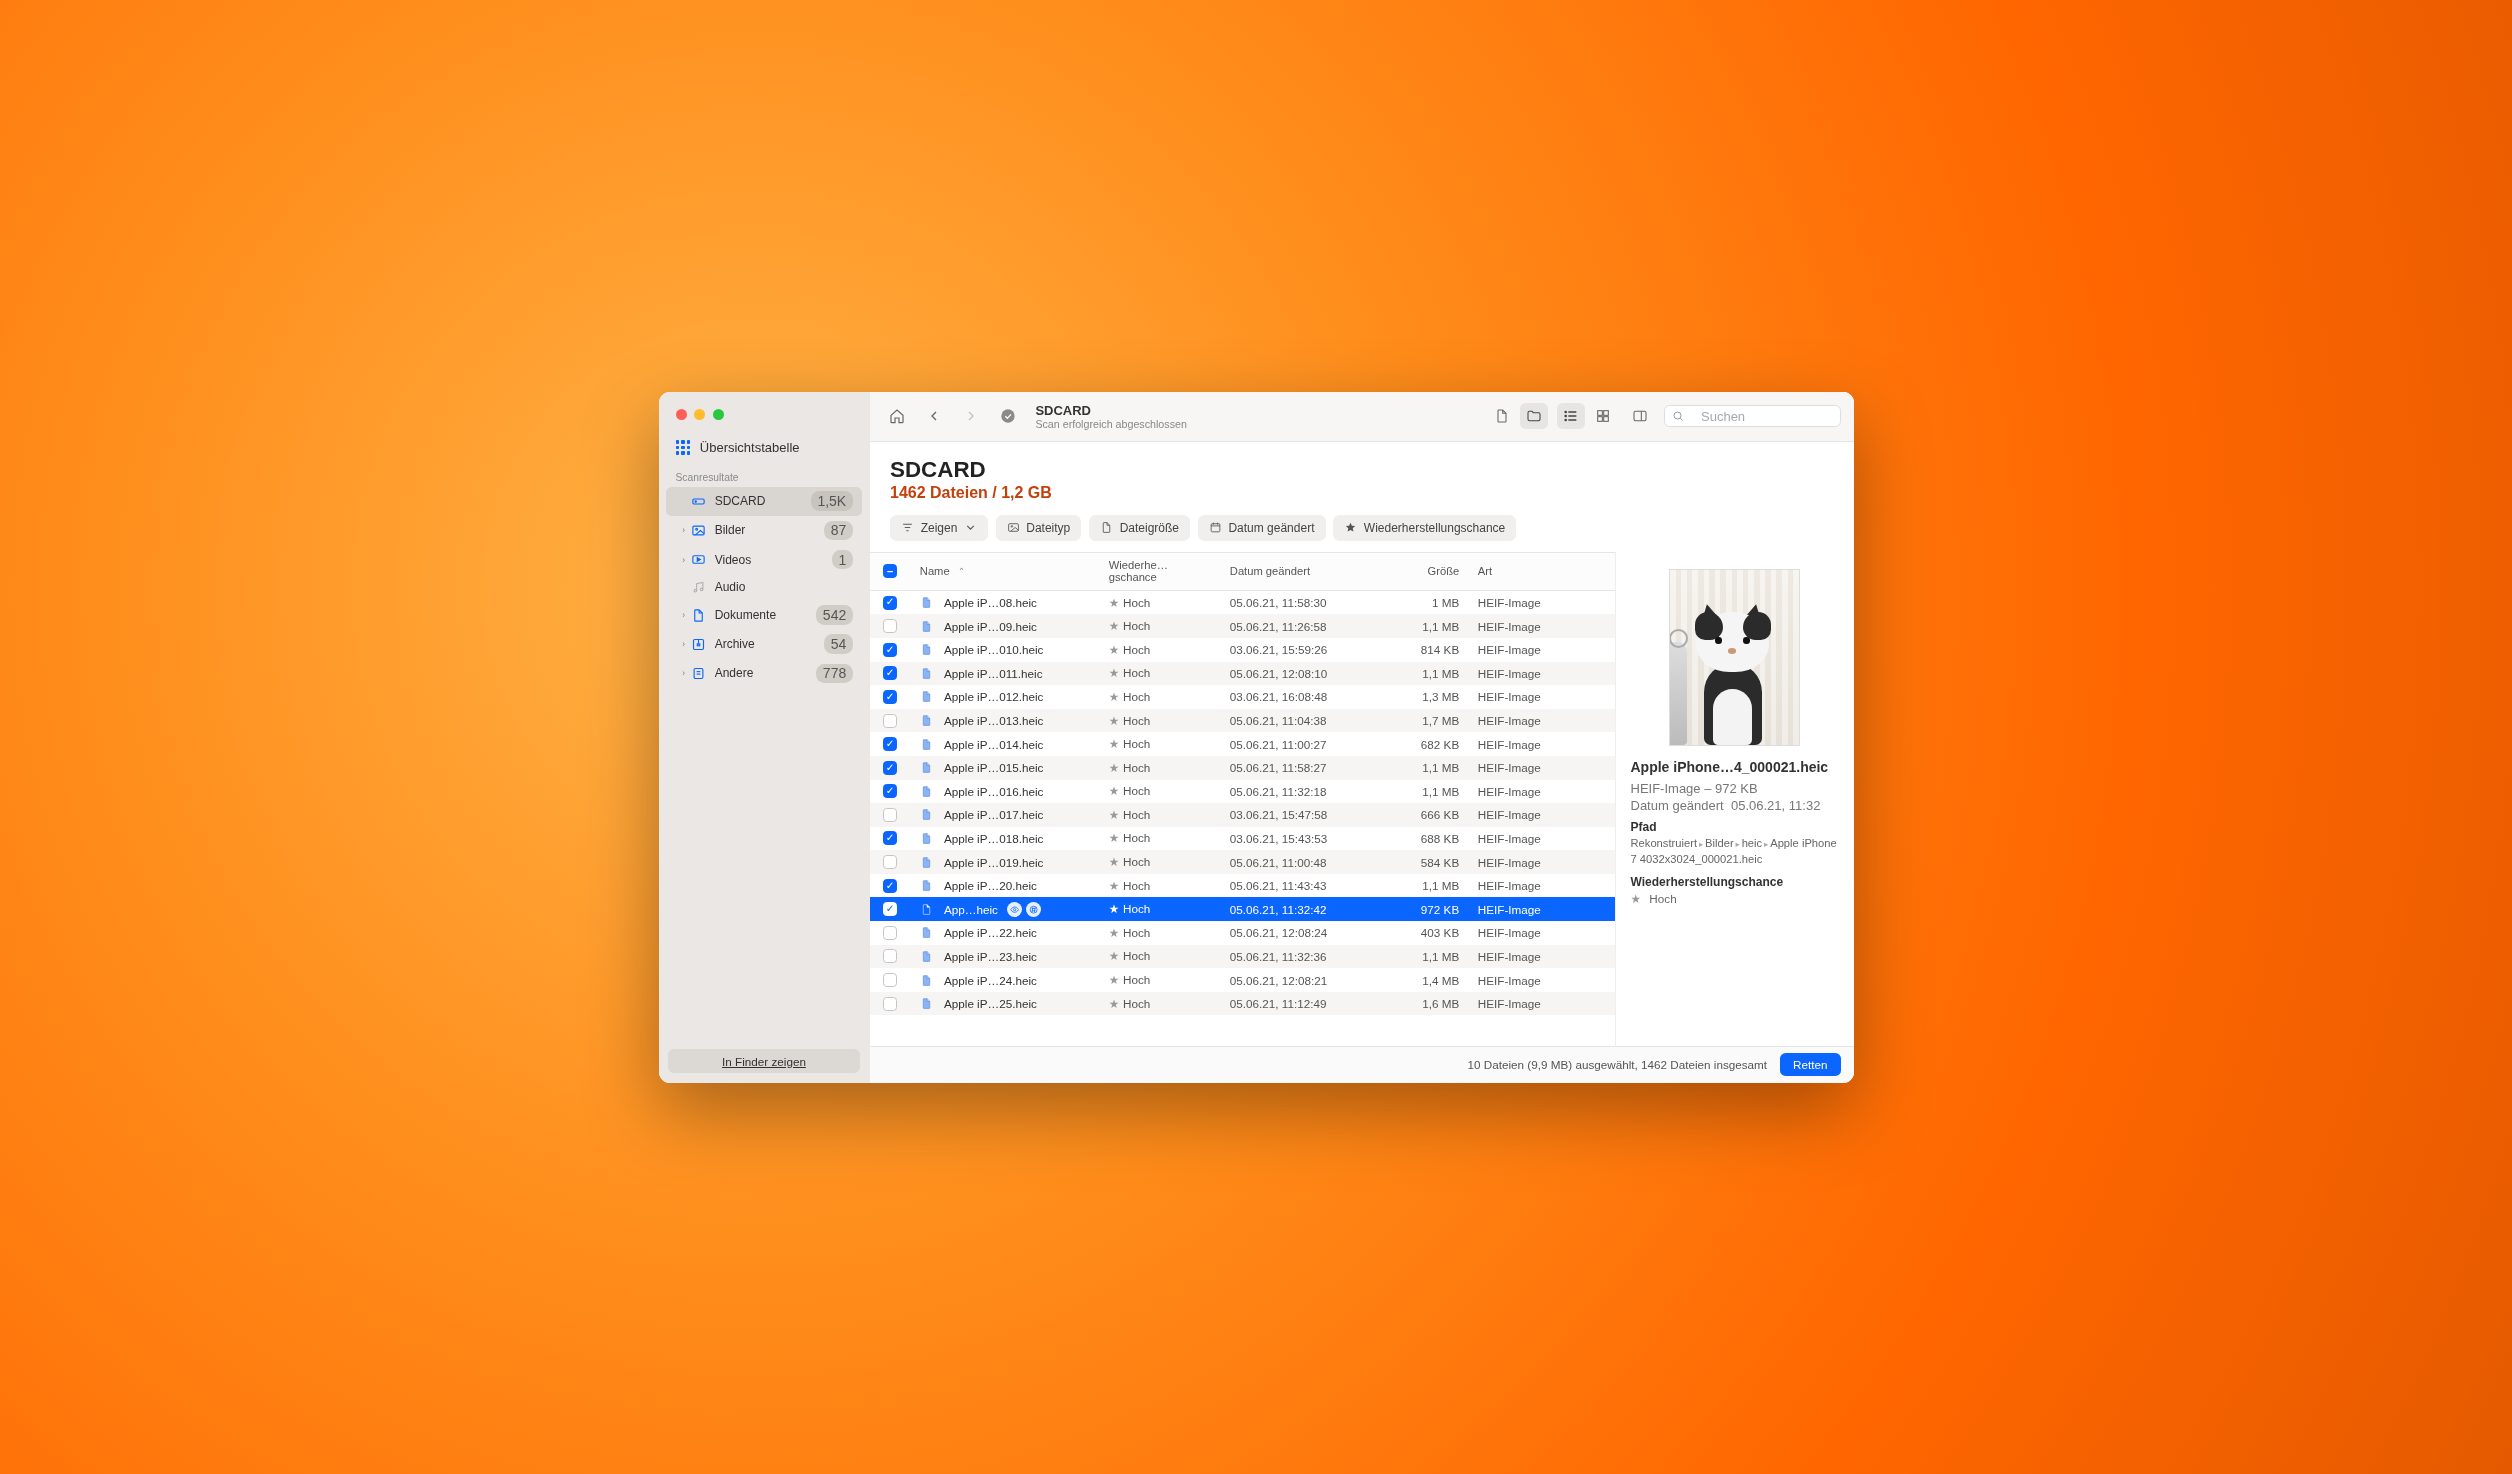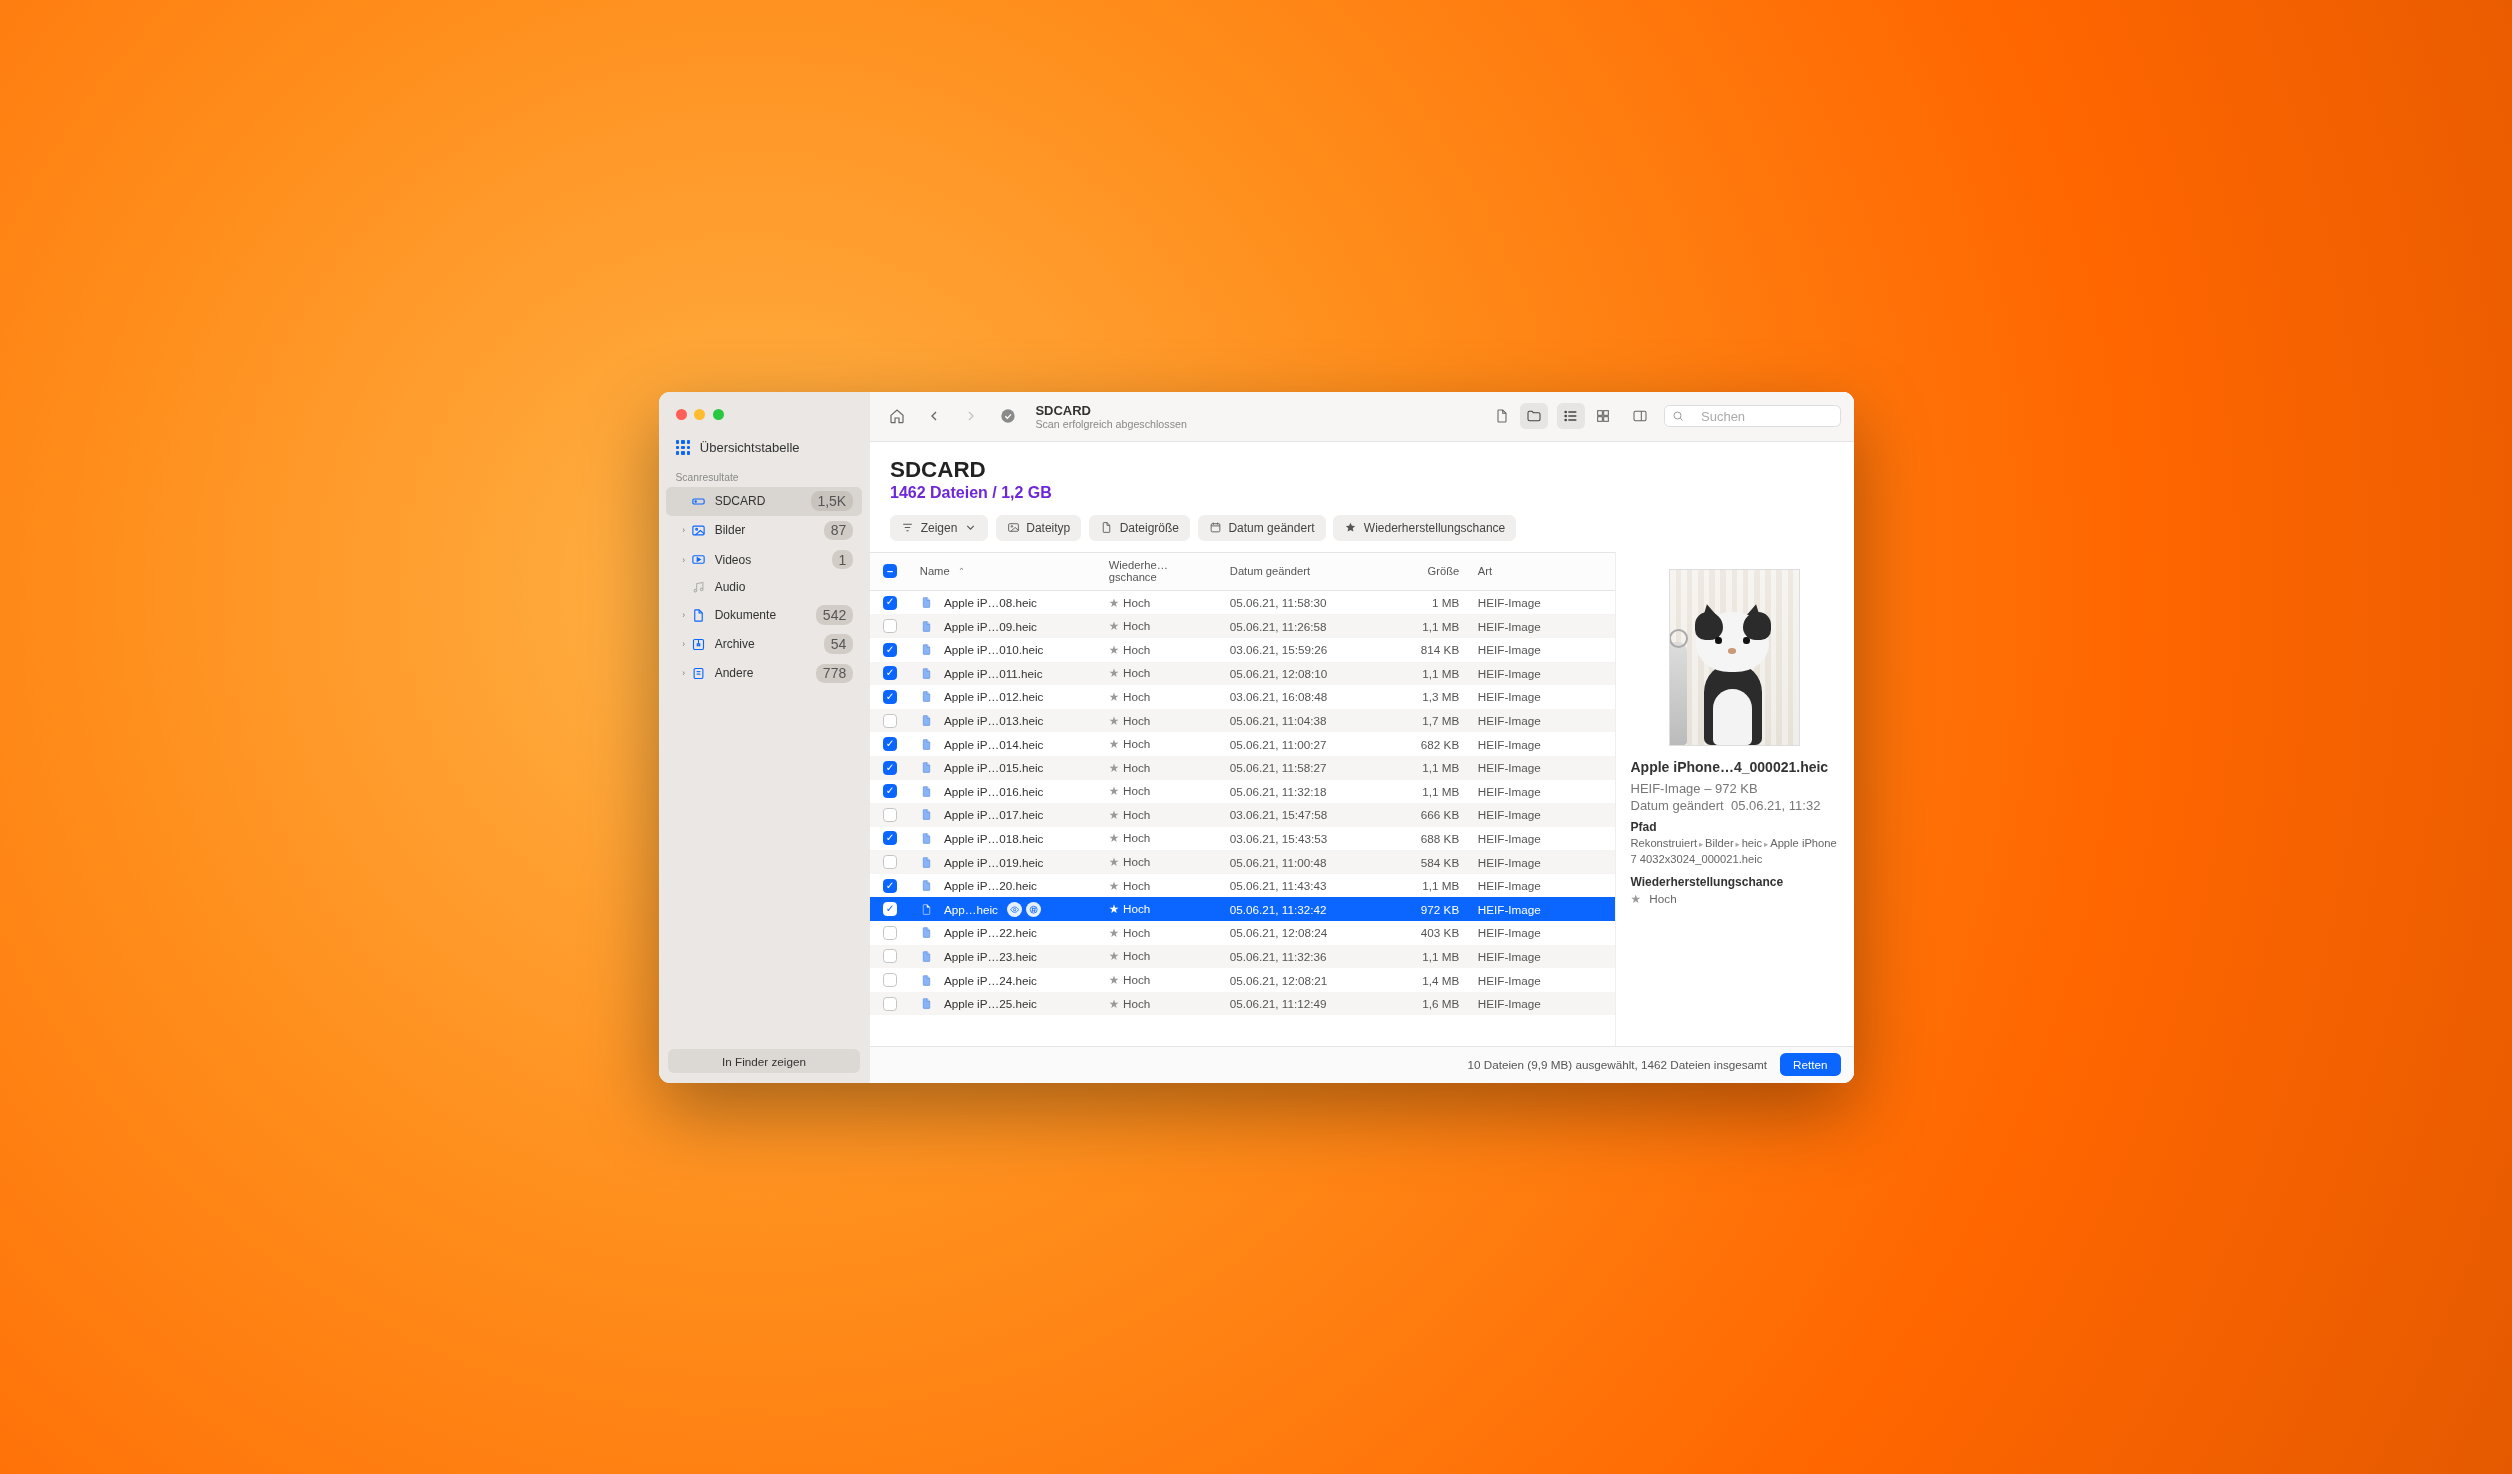--- a/index.html
+++ b/index.html
@@ -31,42 +31,42 @@
 .section-label { font-size: 10.3px; color:#8a8a8a; padding: 9.3px 17px 3.7px; font-weight:500; }
 .nav { list-style:none; }
 .nav li { display:flex; align-items:center; padding: 4.7px 9.3px 4.7px 13px; font-size: 12px; color:#333; cursor:default; border-radius:5.6px; margin: 0 7.5px; }
 .nav li.selected { background:#d9d5d1; }
 .nav li .disc { width:9.3px; text-align:center; font-size:8.4px; color:#7a7a7a; margin-right:1.9px; }
 .nav li .icon { width:17px; height:17px; display:flex; align-items:center; justify-content:center; margin-right:7.5px; }
 .nav li .label { flex:1; }
 .nav li .badge { background:#d1ccc6; color:#555; font-size:14px; padding:1.9px 6.5px; border-radius:8.4px; font-weight:500;}
 .nav li.selected .badge { background:#c8c3bd; }
 .sidebar-footer { margin-top:auto; padding: 9.3px; }
-.sidebar-footer button { width:100%; background:#dcd8d4; border:none; border-radius:6px; padding:5.6px; font-size:11.7px; color:#333; cursor:default; }
+.sidebar-footer button { width:100%; background:#dcd8d4; border:none; border-radius:6px; padding:5.6px; font-size:11.7px; color:#333; cursor:default;text-decoration:underline; }
 
 
 .main { flex:1; display:flex; flex-direction:column; background:#fff; min-width:0; }
 .toolbar { height:50px; border-bottom:0.9px solid #e5e5e5; display:flex; align-items:center; padding:0 13px; gap:9.3px; background:#f7f6f5; }
 .tb-btn { width:28px; height:26px; display:flex; align-items:center; justify-content:center; border-radius:5.6px; color:#666; cursor:default; }
 .tb-btn.disabled { color:#c3c3c3; }
 .tb-btn.active { background:#e7e5e3; color:#444; }
 .tb-btn svg { width:16px; height:16px; }
 .tb-title { display:flex; flex-direction:column; margin-left:3.7px; }
 .tb-title .t1 { font-size:13px; font-weight:600; color:#333; }
 .tb-title .t2 { font-size:10.7px; color:#888; }
 .tb-spacer { flex:1; }
 .tb-group { display:flex; gap:3.7px; }
 .search { display:flex; align-items:center; border:0.9px solid #ddd; background:#fff; border-radius:5.6px; padding:2.8px 7.5px; width:177px; }
 .search svg { width:12px; height:12px; color:#999; }
 .search input { border:none; outline:none; font-size:13px; flex:1; color:#333; background:transparent; margin-left:17px;}
 .search input::placeholder { color:#aaa; }
 
 .header-block { padding: 15px 20.5px 9.3px; }
 .header-block h1 { font-size:22.4px; font-weight:700; color:#222; }
-.header-block .sub { font-size:16px; font-weight:600; color:#6d28d9; margin-top:1.9px; }
+.header-block .sub { font-size:16px; font-weight:600; color:#c2410c; margin-top:1.9px; }
 
 .filters { display:flex; gap:7.5px; padding: 3.7px 20.5px 11.2px; }
 .pill { background:#f1efed; border-radius:6.5px; padding:5.6px 11.2px; display:flex; align-items:center; gap:6.5px; font-size:12px; color:#444; cursor:default; }
 .pill svg { width:13px; height:13px; color:#555; }
 
 .content-row { flex:1; display:flex; min-height:0; }
 .table-wrap { flex:1; display:flex; flex-direction:column; min-width:0; border-right:0.9px solid #eee;}
 .thead { display:flex; align-items:center; border-top:0.9px solid #e5e5e5; border-bottom:0.9px solid #e5e5e5; font-size:11.2px; color:#555; background:#fcfcfc;justify-content:center; }
 .thead > div { padding:6.5px 9.3px; }
 .col-check { width:41px; display:flex; justify-content:center; }

